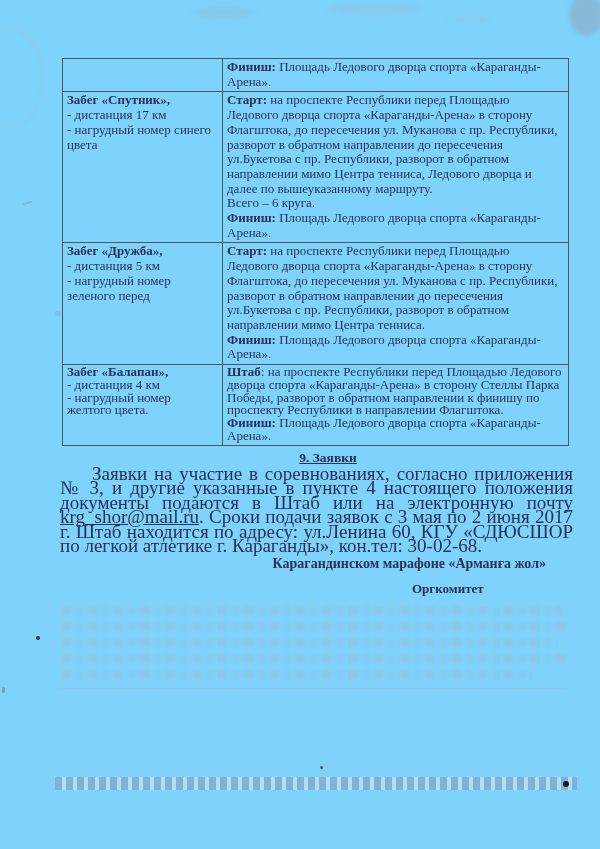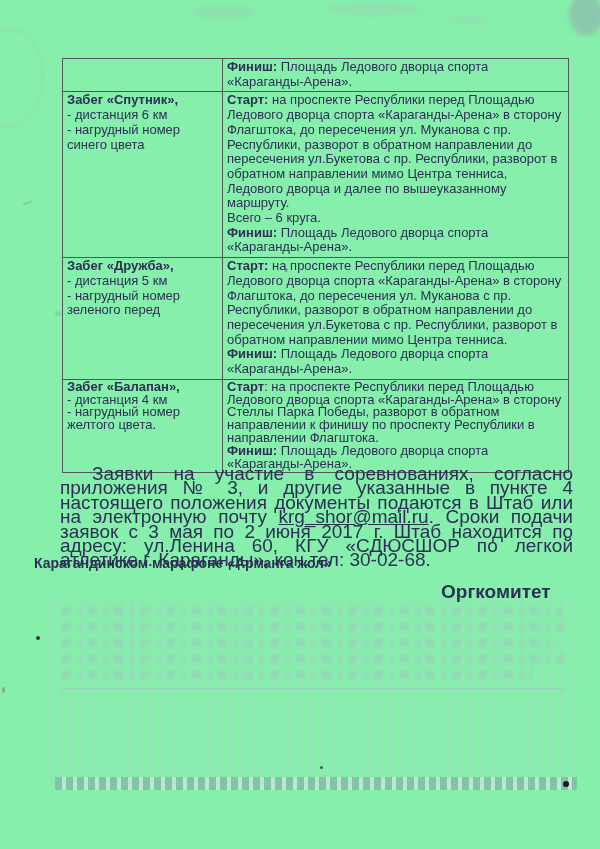--- a/index.html
+++ b/index.html
@@ -1,21 +1,21 @@
 <!DOCTYPE html>
 <html><head>
 <meta charset="utf-8">
 <style>
   html,body{margin:0;padding:0;background:#e9e9e6;}
   .page{
     position:relative;
     width:600px;height:849px;
-    background:#86efac;
+    background:#7dd3fc;
     overflow:hidden;
-    font-family:Liberation Sans, sans-serif;
+    font-family:Liberation Serif, serif;
     color:#2b3054;
   }
   
   .doc-table{
     position:absolute;left:62px;top:58px;width:506px;
     border-collapse:collapse;table-layout:fixed;
     font-size:13px;line-height:14.7px;color:#2b3054;
   }
   .doc-table td{
     border:1px solid #53565c;
@@ -37,25 +37,25 @@
     font-size:19px;line-height:14.4px;
     text-align:justify;text-indent:32px;
   }
   .underline{text-decoration:underline;}
   .invite1{
     position:absolute;left:60px;top:537px;width:512px;
     text-align:center;font-weight:bold;font-size:14px;line-height:17px;
   }
   .invite2{
     position:absolute;left:34px;top:555px;width:512px;
-    text-align:left;font-weight:bold;font-size:14px;line-height:17px;
+    text-align:right;font-weight:bold;font-size:14px;line-height:17px;
   }
   .signature{
-    position:absolute;left:441px;top:581px;
-    font-weight:bold;font-size:19px;
+    position:absolute;left:412px;top:581px;
+    font-weight:bold;font-size:13px;
   }
   
   .artifact{position:absolute;pointer-events:none;}
   .stripes{
     left:50px;top:598px;width:530px;height:188px;
     background:repeating-linear-gradient(90deg,
       rgba(185,195,212,.17) 0 3px, rgba(0,0,0,0) 3px 10px);
   }
   .bleed{
     left:62px;height:8px;
@@ -114,21 +114,21 @@
     <tbody>
       <tr style="height:32px">
         <td></td>
         <td>
           <p><b>Финиш:</b><span> Площадь Ледового дворца спорта «Караганды-Арена».</span></p>
         </td>
       </tr>
       <tr style="height:133px">
         <td>
           <div class="lt">Забег «Спутник»,</div>
-          <div>- дистанция 6 км</div>
+          <div>- дистанция 17 км</div>
           <div>- нагрудный номер синего цвета</div>
         </td>
         <td>
           <p><b>Старт:</b><span> на проспекте Республики перед Площадью Ледового дворца спорта «Караганды-Арена» в сторону Флагштока, до пересечения ул. Муканова с пр. Республики, разворот в обратном направлении до пересечения ул.Букетова с пр. Республики, разворот в обратном направлении мимо Центра тенниса, Ледового дворца и далее по вышеуказанному маршруту.</span></p>
           <p>Всего – 6 круга.</p>
           <p><b>Финиш:</b><span> Площадь Ледового дворца спорта «Караганды-Арена».</span></p>
         </td>
       </tr>
       <tr style="height:118px">
         <td>
@@ -141,27 +141,28 @@
           <p><b>Финиш:</b><span> Площадь Ледового дворца спорта «Караганды-Арена».</span></p>
         </td>
       </tr>
       <tr class="r4" style="height:78px">
         <td>
           <div class="lt">Забег «Балапан»,</div>
           <div>- дистанция 4 км</div>
           <div>- нагрудный номер желтого цвета.</div>
         </td>
         <td>
-          <p><b>Старт</b><span>: на проспекте Республики перед Площадью Ледового дворца спорта «Караганды-Арена» в сторону Стеллы Парка Победы, разворот в обратном направлении к финишу  по проспекту Республики в направлении Флагштока.</span></p>
+          <p><b>Штаб</b><span>: на проспекте Республики перед Площадью Ледового дворца спорта «Караганды-Арена» в сторону Стеллы Парка Победы, разворот в обратном направлении к финишу  по проспекту Республики в направлении Флагштока.</span></p>
           <p><b>Финиш:</b><span> Площадь Ледового дворца спорта «Караганды-Арена».</span></p>
         </td>
       </tr>
     </tbody>
   </table>
 
+  <div class="sec-heading">9. Заявки</div>
   <div class="sec-para"><span>Заявки на участие в соревнованиях, согласно приложения № 3, и другие указанные в пункте 4 настоящего положения документы подаются в Штаб или на электронную почту </span><span class="underline">krg_shor@mail.ru</span><span>. Сроки подачи заявок с 3 мая по 2 июня 2017 г.  Штаб находится по адресу: ул.Ленина 60, КГУ «СДЮСШОР по легкой атлетике г. Караганды», кон.тел: 30-02-68.</span></div>
 
   <div class="invite2">Карагандинском марафоне «Арманға жол»</div>
 
   <div class="signature">Оргкомитет</div>
 
   <div class="artifact stripes"></div>
   <div class="artifact bleed" style="top:607px;width:500px;"></div>
   <div class="artifact bleed" style="top:623px;width:505px;"></div>
   <div class="artifact bleed" style="top:639px;width:495px;"></div>

